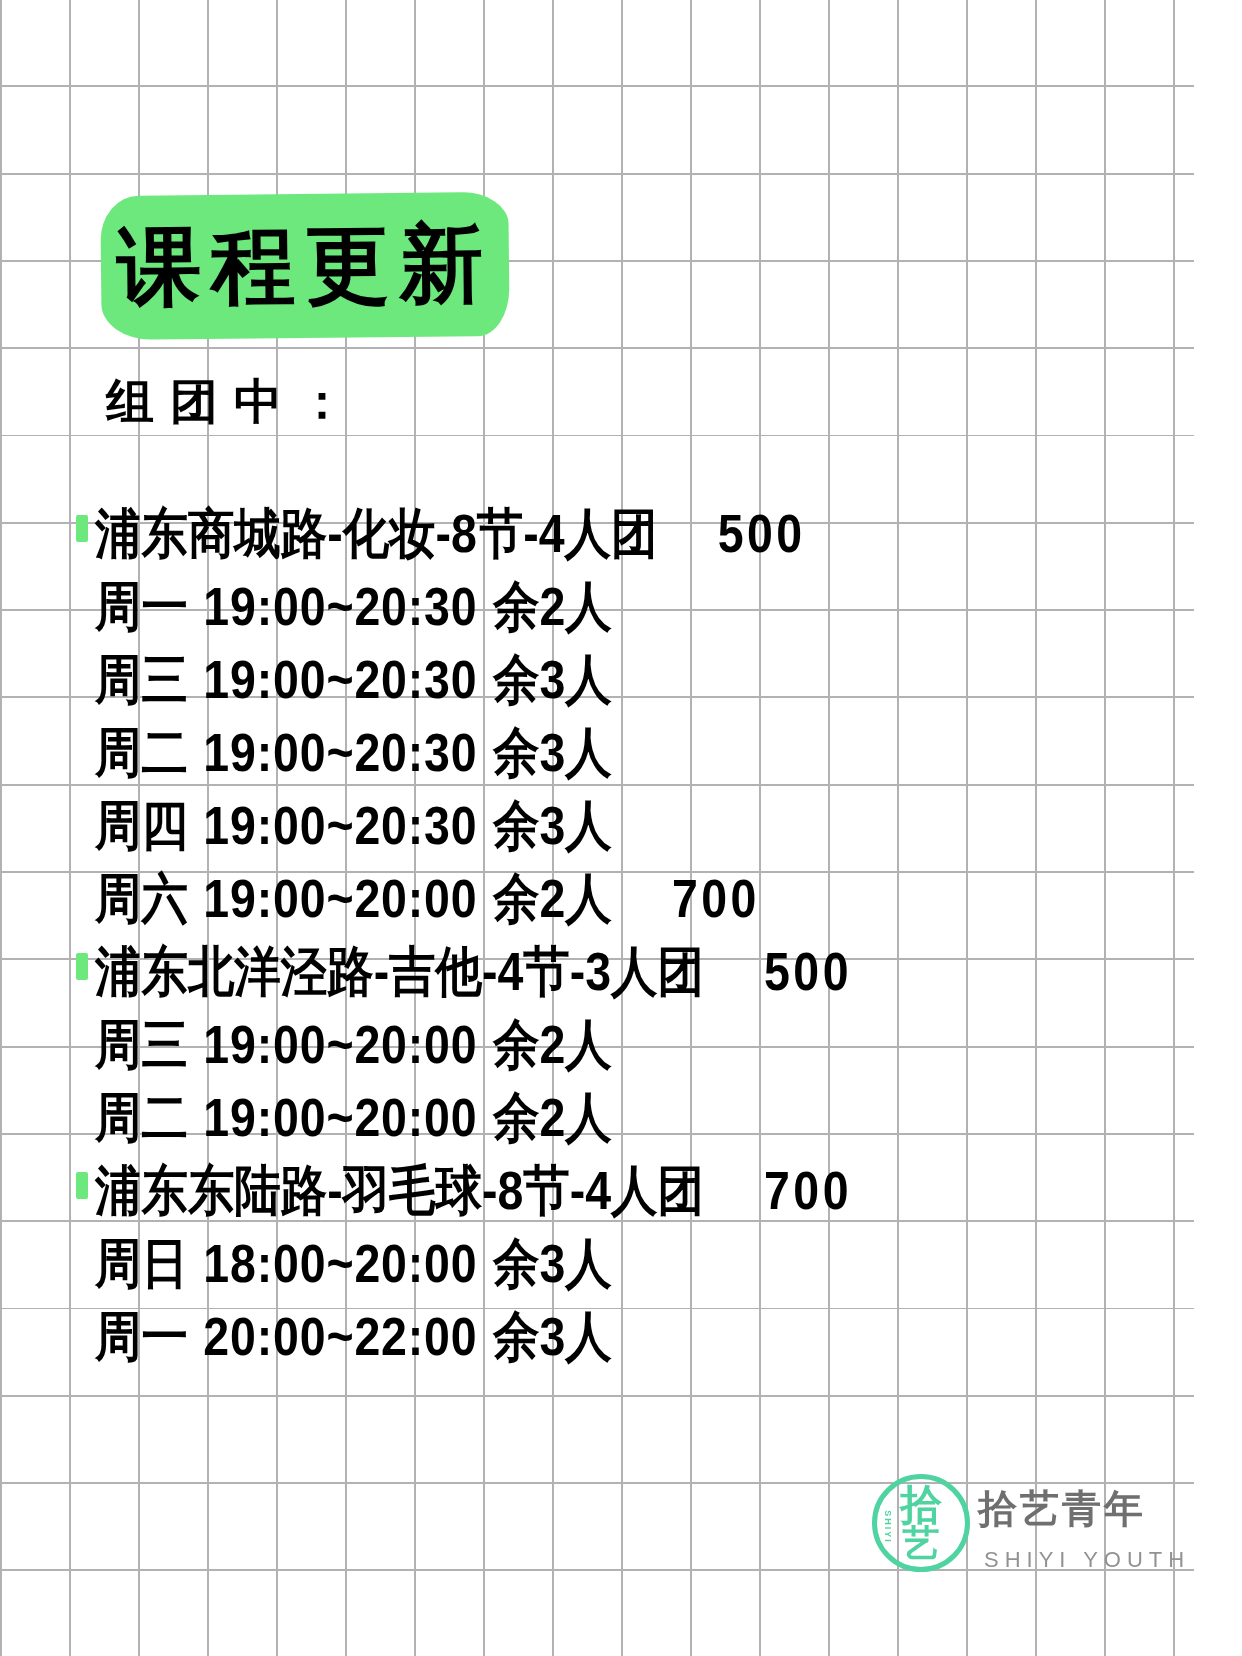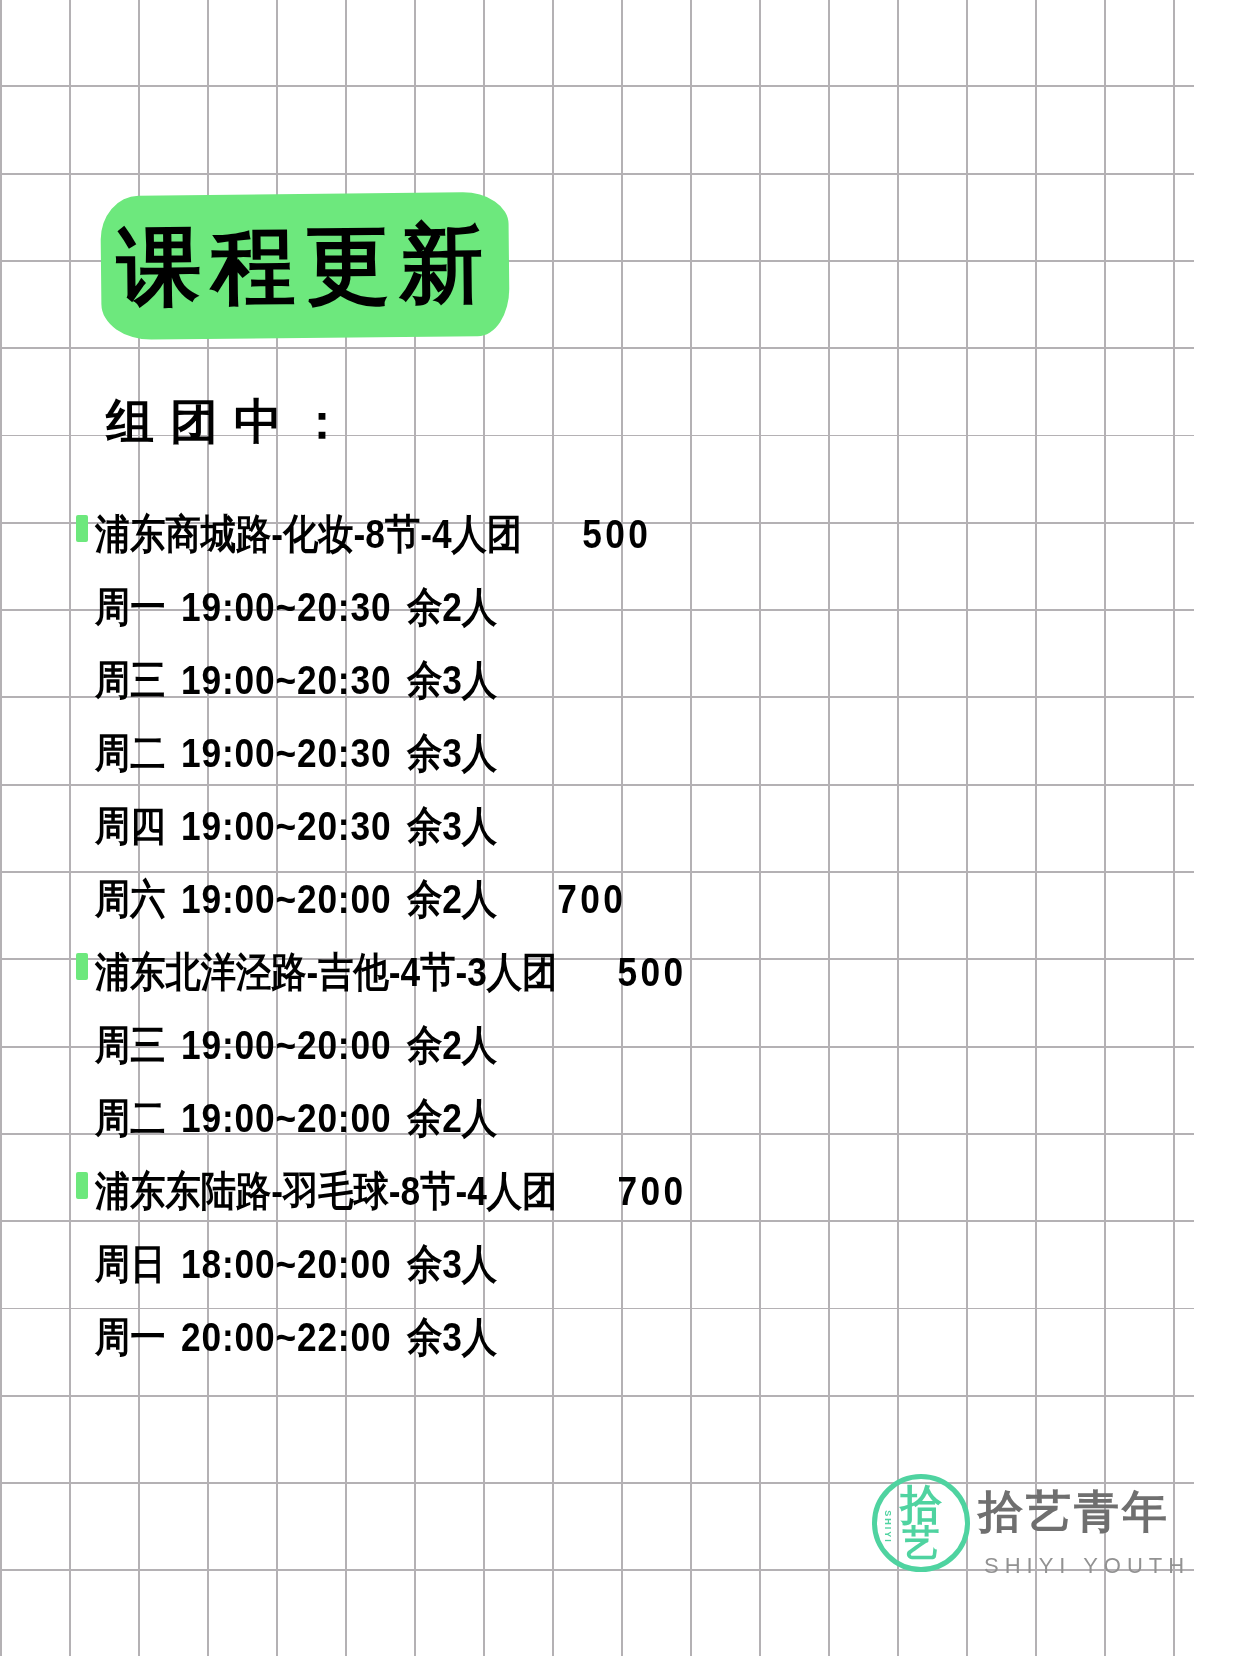--- a/index.html
+++ b/index.html
@@ -18,28 +18,28 @@
     border-radius:38px 46px 32px 50px / 44px 32px 48px 36px;
     transform:rotate(-0.6deg);
     display:flex;align-items:center;justify-content:center;
   }
   .badge .t{
     font-size:86px;font-weight:900;color:#000;
     letter-spacing:10px;white-space:nowrap;transform:scaleX(0.98);
   }
   
   .subtitle{
-    position:absolute;left:106px;top:390px;
+    position:absolute;left:106px;top:370px;
     font-size:48px;font-weight:900;color:#000;letter-spacing:16px;white-space:nowrap;
   }
   
   .course-list{position:absolute;left:95px;top:498px;width:1100px;}
   .row{
     position:relative;height:73px;display:flex;align-items:center;
-    font-size:41px;font-weight:700;color:#000;white-space:nowrap;
+    font-size:54px;font-weight:700;color:#000;white-space:nowrap;
   }
   .scale{
     display:inline-flex;align-items:baseline;white-space:nowrap;
     transform:scaleX(0.86);transform-origin:left center;
   }
   .bullet{
     position:absolute;left:-19px;top:17px;width:12px;height:27px;
     background:#6de87d;border-radius:2px;
   }
   .day{margin-right:18px;}
@@ -51,21 +51,21 @@
     box-sizing:border-box;border:5px solid #4fd3a0;border-radius:50%;
     display:flex;flex-direction:column;align-items:center;justify-content:center;
   }
   .seal .c1{font-size:42px;line-height:1.0;color:#4fd3a0;font-weight:700;}
   .seal .c2{font-size:37px;line-height:1.0;color:#4fd3a0;font-weight:700;margin-top:-1px;}
   .seal .side{
     position:absolute;left:6px;top:50%;transform:translateY(-38%);
     writing-mode:vertical-rl;font-size:9px;letter-spacing:2px;color:#4fd3a0;font-weight:700;
   }
   .brand{position:absolute;left:978px;top:1482px;}
-  .brand .cn{font-size:45px;color:#6f6f6f;font-weight:600;letter-spacing:3px;white-space:nowrap;}
+  .brand .cn{font-size:39px;color:#6f6f6f;font-weight:600;letter-spacing:3px;white-space:nowrap;}
   .brand .en{font-size:22px;color:#929292;font-weight:500;letter-spacing:6px;margin-top:11px;margin-left:6px;white-space:nowrap;}
 </style>
 </head>
 <body>
 
 <div class="page">
 
   <div class="badge">
     <span class="t">课程更新</span>
   </div>

